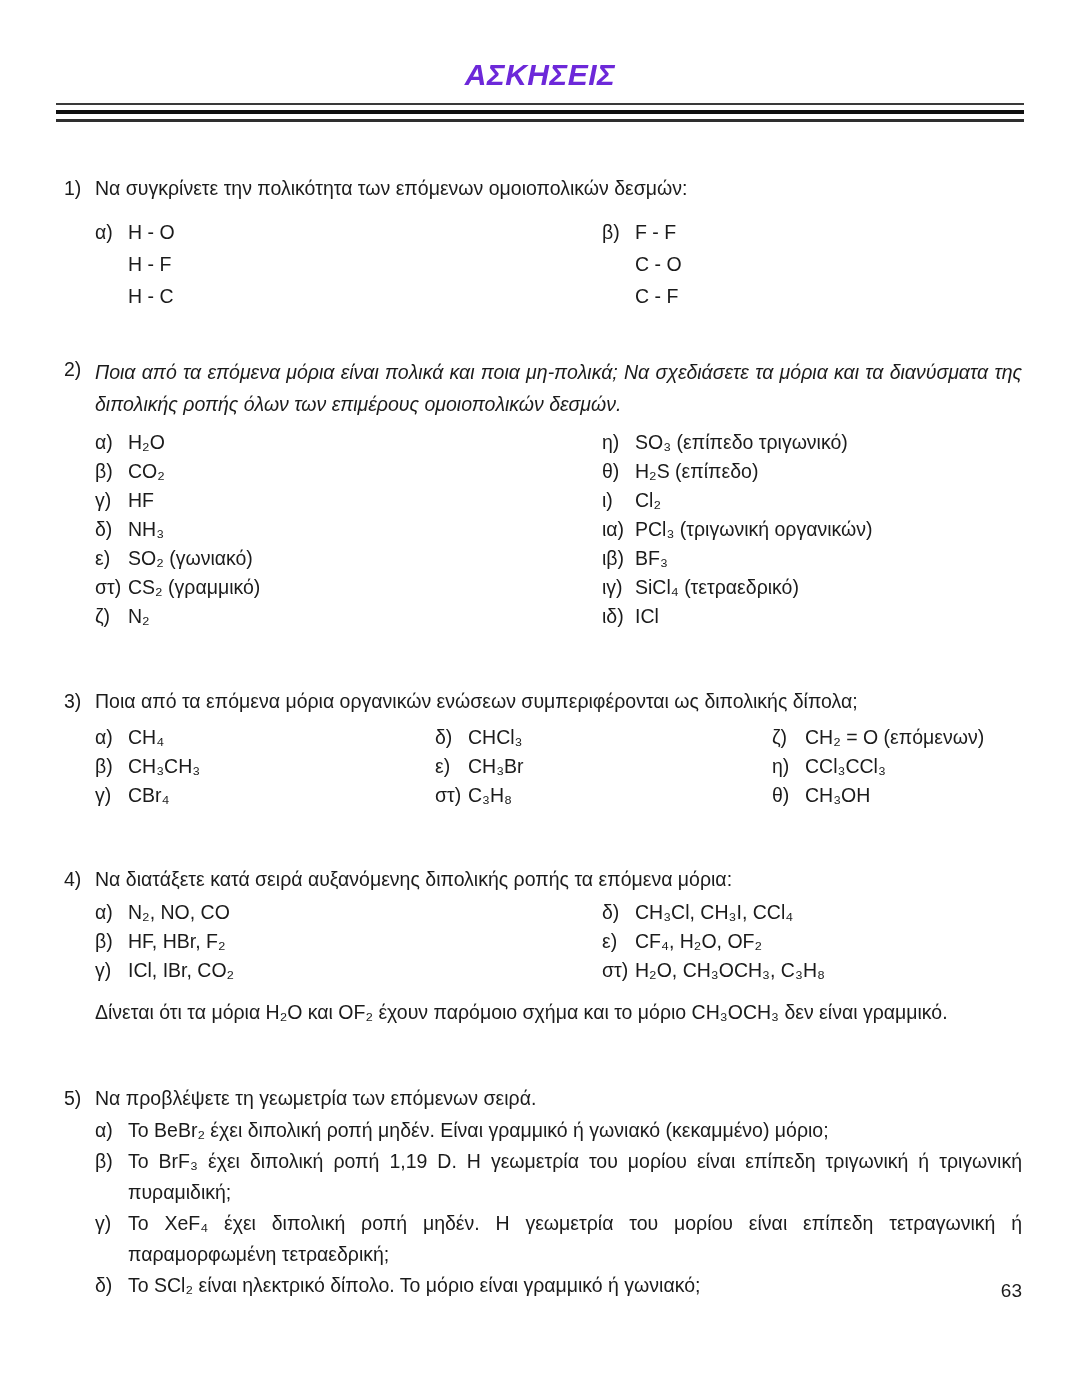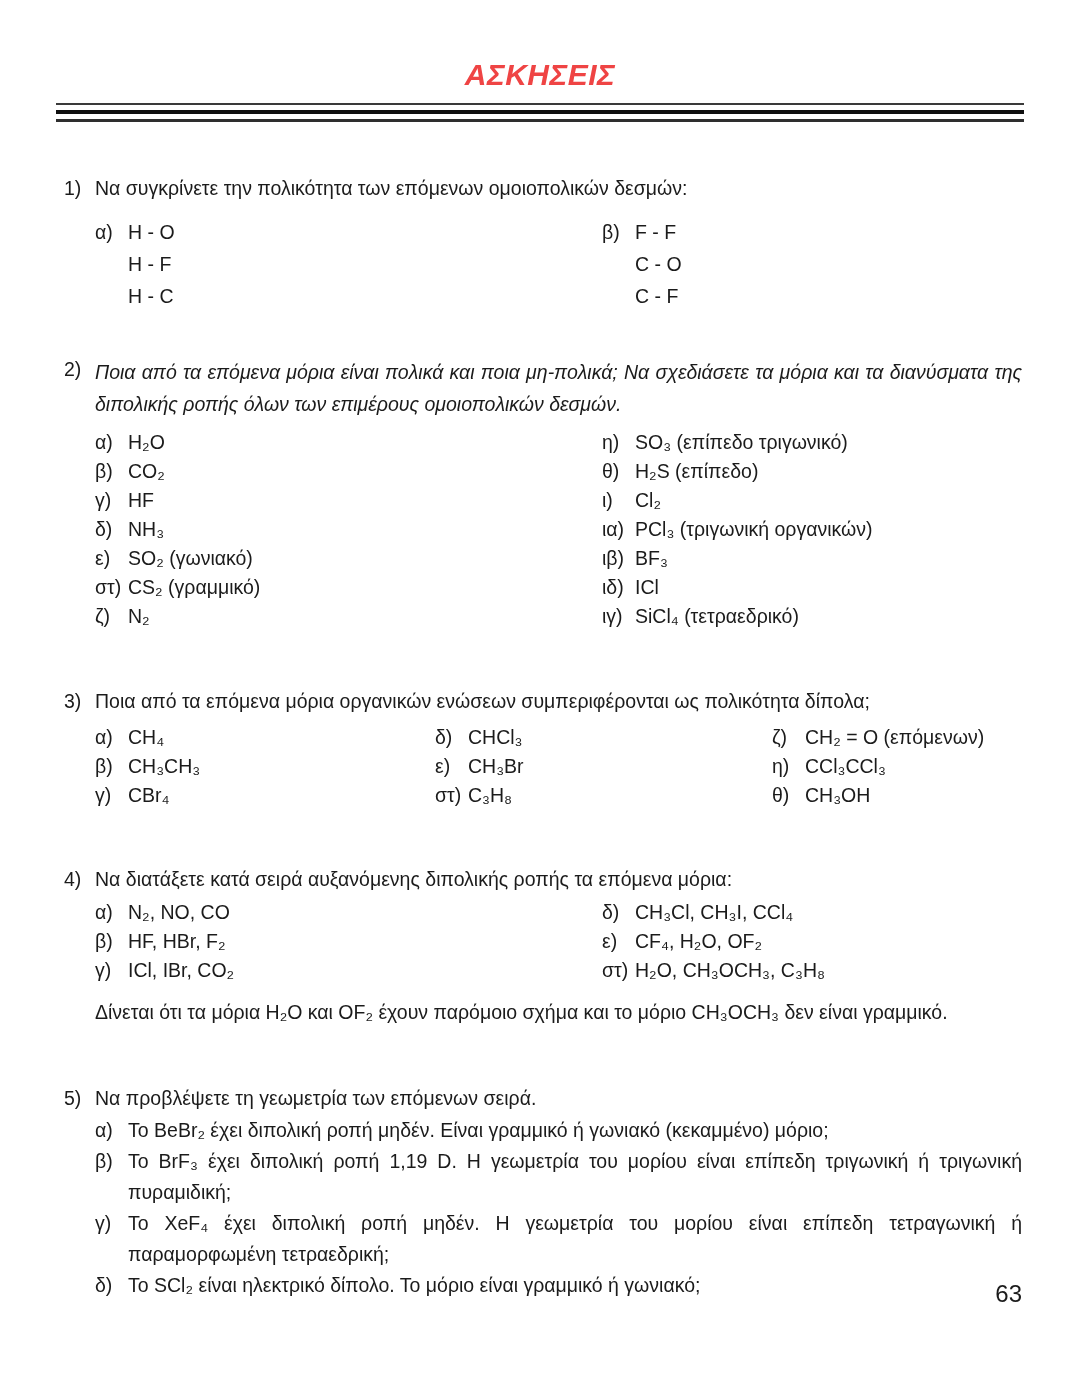--- a/index.html
+++ b/index.html
@@ -12,21 +12,21 @@
     position: relative;
     overflow: hidden;
   }
   .page-title {
     text-align: center;
     padding-top: 58px;
     font-size: 30px;
     font-weight: bold;
     font-style: italic;
     letter-spacing: 0.5px;
-    color: #ef4444;
+    color: #6d28d9;
   }
   .header-divider {
     margin: 11px 56px 0 56px;
     height: 20px;
   }
   .header-divider .rule-thin   { border-top: 2px solid #3a3a3a; }
   .header-divider .rule-thick  { border-top: 4px solid #0f0f0f; margin-top: 5px; }
   .header-divider .rule-medium { border-top: 3px solid #2e2e2e; margin-top: 5px; }
 
   .content {
@@ -81,21 +81,21 @@
     line-height: 29px;
     margin-top: 13px;
   }
   .subitem { display: flex; font-size: 19.5px; line-height: 31px; }
   .subitem .val { text-align: justify; }
 
   .page-number {
     position: absolute;
     top: 1280px;
     right: 58px;
-    font-size: 24px;
+    font-size: 19px;
   }
 </style>
 </head>
 <body>
 
 <div class="page-title">ΑΣΚΗΣΕΙΣ</div>
 
 <div class="header-divider">
   <div class="rule-thin"></div>
   <div class="rule-thick"></div>
@@ -191,36 +191,36 @@
             </div>
           <div class="row">
               <span class="lbl">ια)</span>
               <span class="val">PCl₃ (τριγωνική οργανικών)</span>
             </div>
           <div class="row">
               <span class="lbl">ιβ)</span>
               <span class="val">BF₃</span>
             </div>
           <div class="row">
+              <span class="lbl">ιγ)</span>
+              <span class="val">SiCl₄ (τετραεδρικό)</span>
+            </div>
+          <div class="row">
               <span class="lbl">ιδ)</span>
               <span class="val">ICl</span>
             </div>
-          <div class="row">
-              <span class="lbl">ιγ)</span>
-              <span class="val">SiCl₄ (τετραεδρικό)</span>
-            </div>
         </div>
       </div>
     </div>
   </div>
 
   <div class="question q3">
     <div class="qnum">3)</div>
     <div class="qbody">
-      <div class="qtext">Ποια από τα επόμενα μόρια οργανικών ενώσεων συμπεριφέρονται ως πολικότητα δίπολα;</div>
+      <div class="qtext">Ποια από τα επόμενα μόρια οργανικών ενώσεων συμπεριφέρονται ως διπολικής δίπολα;</div>
       <div class="cols">
         <div class="col col3a">
           <div class="row">
               <span class="lbl">α)</span>
               <span class="val">CH₄</span>
             </div>
           <div class="row">
               <span class="lbl">β)</span>
               <span class="val">CH₃CH₃</span>
             </div>

